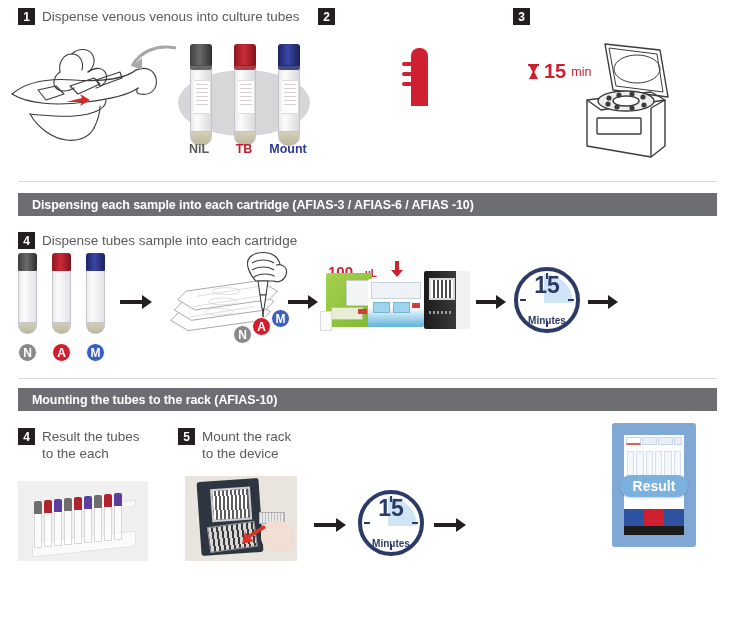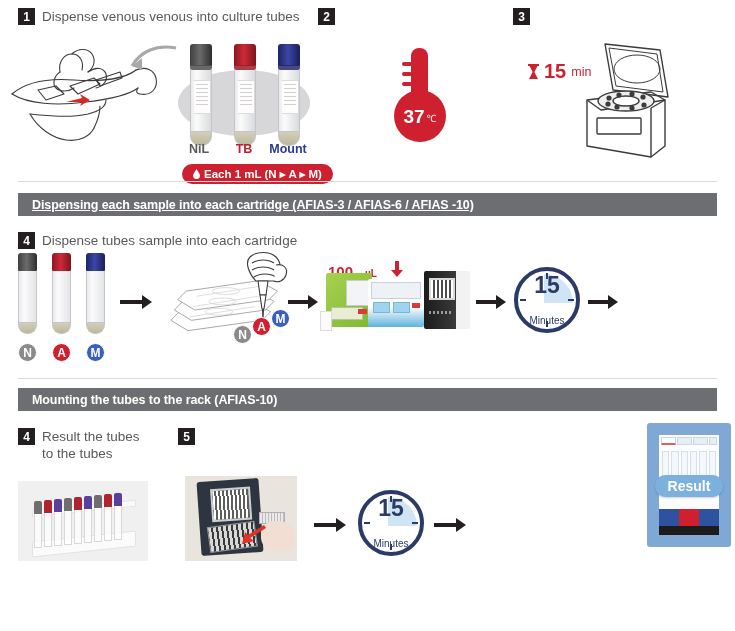--- a/index.html
+++ b/index.html
@@ -104,21 +104,21 @@
   }
   #centri-time .num { font-size:20px; font-weight:bold; }
   #centri-time .unit { font-size:12.5px; }
   .hourglass-ico { width:11px; height:16px; position:relative; }
   .hourglass-ico i {
     position:absolute; left:0; width:11px; height:2px; background:#cf2030;
   }
 
   
   #row2 { position:absolute; left:0; top:173px; width:735px; }
-  #bar1 { position:absolute; left:18px; top:20px; width:699px;text-decoration:underline; }
+  #bar1 { position:absolute; left:18px; top:20px; width:699px; }
   #hd4  { position:absolute; left:18px; top:59px; }
 
   #flow1 { position:absolute; left:0; top:80px; width:735px; height:110px; }
 
   .mini-tube { position:absolute; width:19px; top:0; }
   .mini-tube .cap { height:18px; border-radius:3px 3px 1px 1px; }
   .mini-tube .body {
     height:52px; background:linear-gradient(90deg,#e9eaec,#fbfbfc 30%,#e3e4e6);
     border:1px solid #c3c5c8; border-top:none;
   }
@@ -152,27 +152,27 @@
   .clock {
     position:absolute; border:4px solid #2b3a67; border-radius:50%;
     background:#fff; display:flex; flex-direction:column;
     align-items:center; justify-content:center;
   }
   .clock .wedge {
     position:absolute; right:3px; top:3px; width:50%; height:50%;
     background:#cfe4f5; border-radius:0 100% 0 0;
   }
   .clock .big { font-size:23px; font-weight:bold; color:#2b3a67; line-height:1; z-index:2;}
-  .clock .small { font-size:10px; font-weight:normal; color:#2b3a67; z-index:2; margin-top:18px;}
+  .clock .small { font-size:10px; font-weight:bold; color:#2b3a67; z-index:2; margin-top:18px;}
   .clock .tk { position:absolute; background:#2b3a67; }
 
   
   #tablet {
     position:absolute; left:612px; top:250px; width:84px; height:124px;
-    background:#7fa8d4; border-radius:3px; padding:12px;margin-left:35px;
+    background:#7fa8d4; border-radius:3px; padding:12px;
   }
   #tablet .screen { background:#fdfdfe; width:100%; height:100%; position:relative; overflow:hidden; }
   #tablet .tabs { display:flex; gap:1px; padding:2px 2px 0; }
   #tablet .tabs div { flex:1; height:8px; background:#e8eef6; border:1px solid #c8d6e6; }
   #tablet .tabs div.on { border-bottom:2px solid #e06060; background:#fff; }
   #tablet .cols { display:flex; gap:2px; padding:6px 3px; }
   #tablet .cols span { flex:1; height:36px; background:#f4f7fb; border:1px solid #d4e0ee; }
   #tablet .btns { position:absolute; bottom:9px; left:0; width:100%; display:flex; }
   #tablet .btns i { flex:1; height:17px; }
   #tablet .foot { position:absolute; bottom:0; left:0; width:100%; height:9px; background:#1c1c1c; }
@@ -321,37 +321,27 @@
             <i></i>
             <i></i>
             <i></i>
             <i></i>
           </div>
       </div>
       <div class="serum"></div>
     </div>
     <div class="tube-name" style="left:96px; color:#2b3a8f">Mount</div>
 
-    <div id="pill-ml">
-      <svg width="7" height="10" viewBox="0 0 7 10">
-        <path d="M3.5 0 C5.5 3.4 7 5 7 6.6 A3.5 3.5 0 0 1 0 6.6 C0 5 1.5 3.4 3.5 0 Z" fill="#ffffff"></path>
-      </svg>
-      <span>Each 1 mL (N ▸ A ▸ M)</span>
-    </div>
   </div>
 
   <div id="thermo">
     <div class="stem"></div>
     <div class="tick" style="top:14px"></div>
     <div class="tick" style="top:24px"></div>
     <div class="tick" style="top:34px"></div>
-    <div class="bulb">
-      <span class="deg-num">37</span>
-      <span class="deg-unit">℃</span>
-    </div>
   </div>
 
   <div id="centri">
     <div id="centri-time">
       <span class="hourglass-ico">
         <i style="top:0"></i>
         <svg width="11" height="16" viewBox="0 0 11 16" style="position:absolute;left:0;top:0">
           <path d="M1 1 L10 1 L6.4 8 L10 15 L1 15 L4.6 8 Z" fill="#cf2030"></path>
         </svg>
       </span>
@@ -536,26 +526,30 @@
 
 <div id="row3">
   <div class="hr-line" style="position:absolute;left:18px;top:0px;width:699px"></div>
 
   <div class="sect-bar" id="bar2">Mounting the tubes to the rack (AFIAS-10)</div>
 
   <div class="step-head" id="hd5">
     <div class="step-num">4</div>
     <div class="step-txt">
       <div>Result the tubes</div>
-      <div>to the tubes</div>
+      <div>to the each</div>
     </div>
   </div>
 
   <div class="step-head" id="hd6">
     <div class="step-num">5</div>
+    <div class="step-txt">
+      <div>Mount the rack</div>
+      <div>to the device</div>
+    </div>
   </div>
 
   <div id="rack-photo">
     <div id="rack-top"></div>
     <div id="rack-base"></div>
     <div class="rack-tube" style="left:16px;top:20px">
         <div class="c" style="background:#6e6e6e"></div>
         <div class="b"></div>
       </div>
     <div class="rack-tube" style="left:26px;top:19px">

